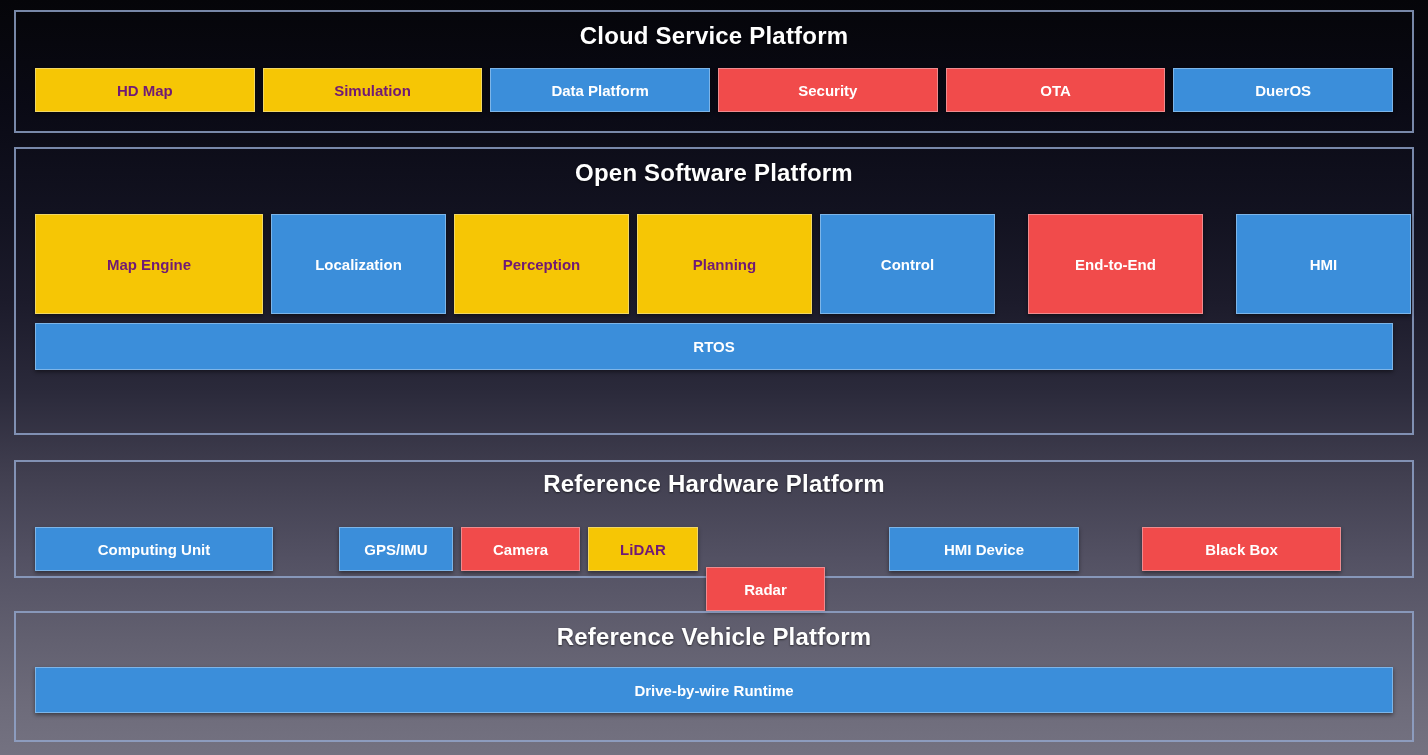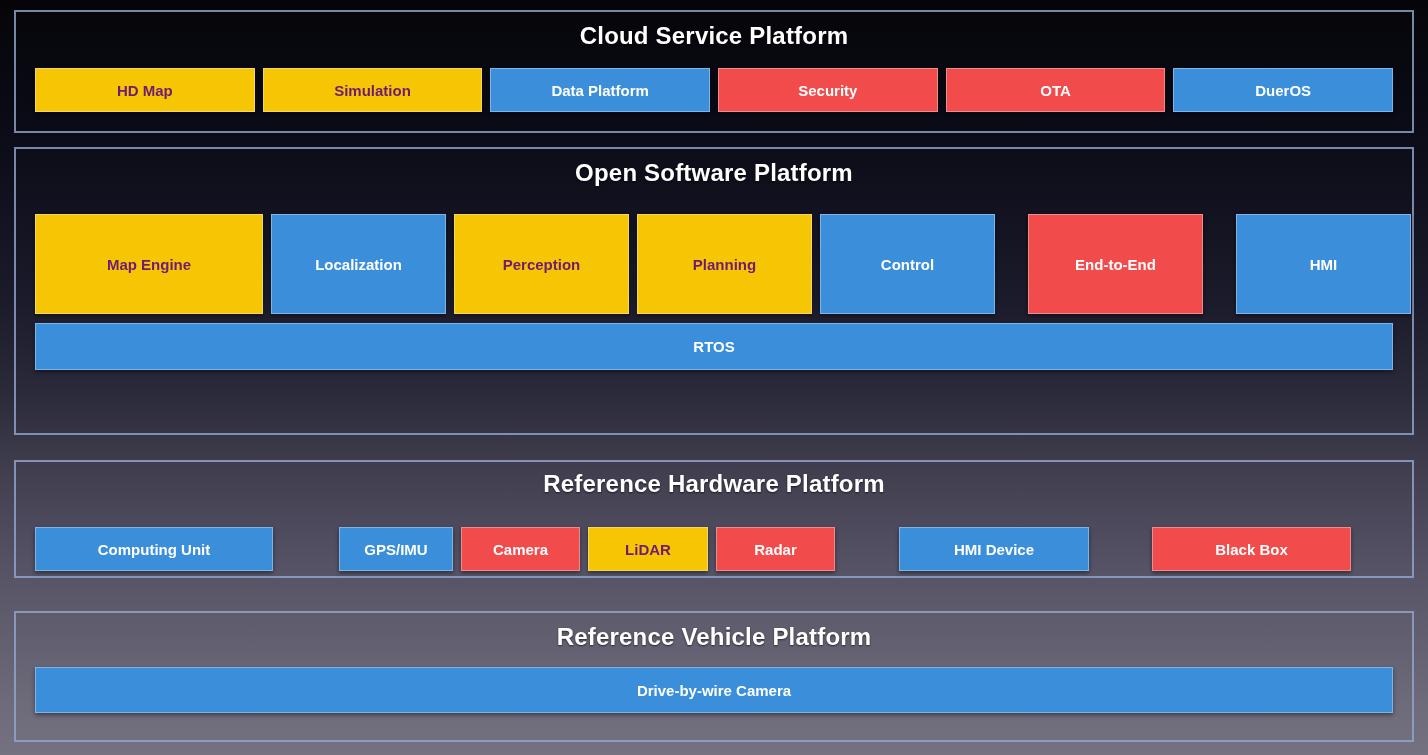--- a/index.html
+++ b/index.html
@@ -101,22 +101,22 @@
   .bar-runtime { margin-top: 14px; }
   .bar-rtos    { margin-top: 9px; }
   .bar-vehicle { margin-top: 18px; height: 46px; }
 
   
   .hw-row { margin-top: 31px; gap: 8px; }
   .hw-row .box { height: 44px; }
   .hw-row .box:nth-child(1) { width: 238px; }
   .hw-row .box:nth-child(2) { width: 114px; margin-left: 58px; }
   .hw-row .box:nth-child(3) { width: 119px; }
-  .hw-row .box:nth-child(4) { width: 120px; }
-  .hw-row .box:nth-child(5) { width: 119px; }
+  .hw-row .box:nth-child(4) { width: 110px; }
+  .hw-row .box:nth-child(5) { width: 119px; margin-top: 40px; }
   .hw-row .box:nth-child(6) { width: 190px; margin-left: 56px; }
   .hw-row .box:nth-child(7) { width: 199px; margin-left: 55px; }
 </style>
 </head>
 <body>
 
 <div>
 
   <section class="panel panel-cloud">
     <h2>Cloud Service Platform</h2>
@@ -159,17 +159,17 @@
           <div class="box c-red">Radar</div>
           <div class="box c-blue">HMI Device</div>
           <div class="box c-red">Black Box</div>
         </div>
     </div>
   </section>
 
   <section class="panel panel-vehicle">
     <h2>Reference Vehicle Platform</h2>
     <div class="inner">
-      <div class="bar bar-vehicle">Drive-by-wire Camera</div>
+      <div class="bar bar-vehicle">Drive-by-wire Runtime</div>
     </div>
   </section>
 
 </div>
 
 </body></html>

